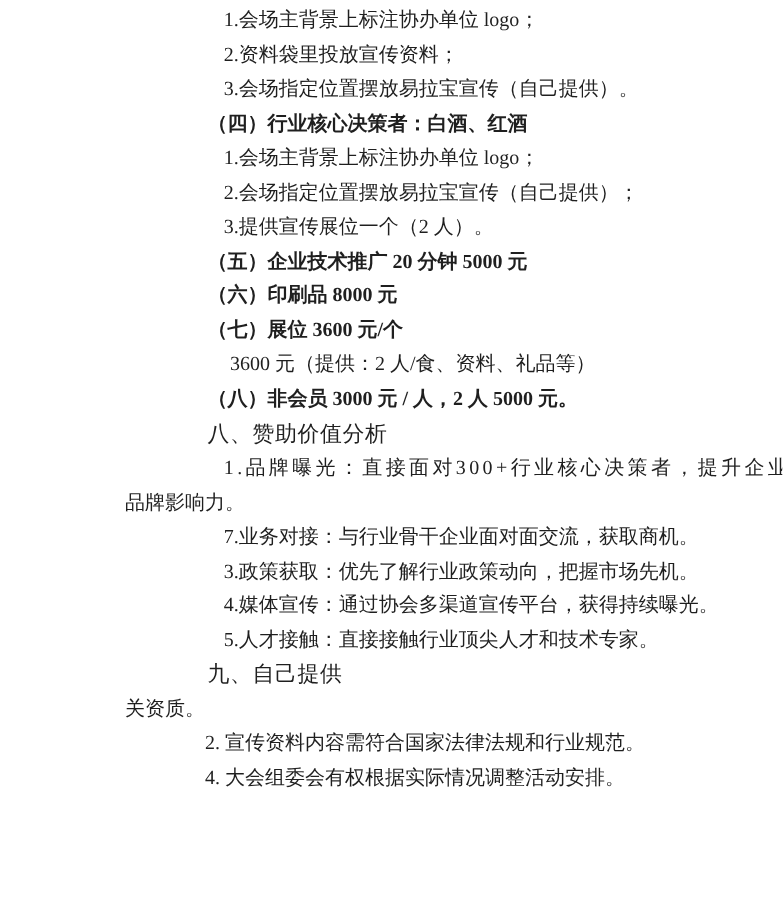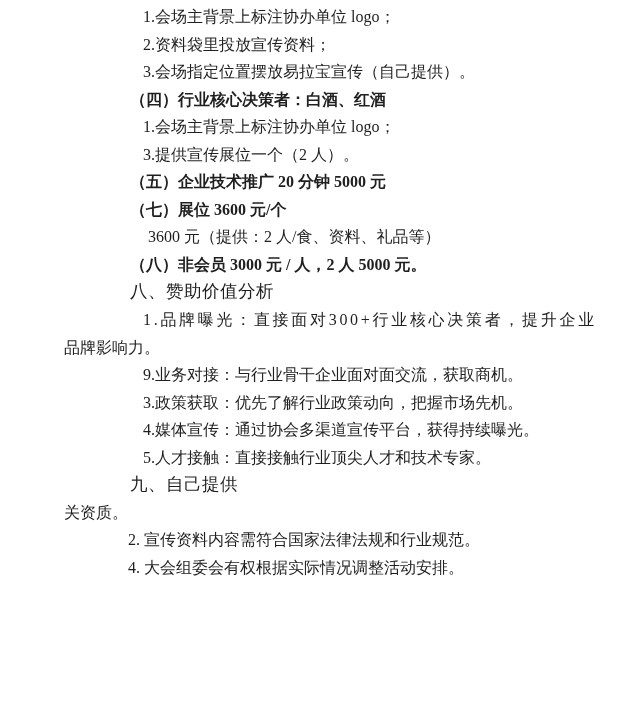--- a/index.html
+++ b/index.html
@@ -20,20 +20,21 @@
   .doc {
     position: absolute;
     left: 64px;
     top: 3px;
     width: 555px;
   }
   .line {
     height: 27.55px;
     line-height: 27.55px;
     white-space: nowrap;
+    margin-left: 36px;
   }
   
   .l-item { padding-left: 79px; }
   
   .l-head { padding-left: 66px; font-weight: 700; }
   
   .l-major {
     padding-left: 66px;
     font-weight: 400;
     font-family: "Liberation Sans", "DejaVu Sans", sans-serif;
@@ -52,29 +53,31 @@
 </head>
 <body>
 
 <div class="page">
   <div class="doc">
       <div class="line l-item">1.会场主背景上标注协办单位 logo；</div>
       <div class="line l-item">2.资料袋里投放宣传资料；</div>
       <div class="line l-item">3.会场指定位置摆放易拉宝宣传（自己提供）。</div>
       <div class="line l-head">（四）行业核心决策者：白酒、红酒</div>
       <div class="line l-item">1.会场主背景上标注协办单位 logo；</div>
+      <div class="line l-item">2.会场指定位置摆放易拉宝宣传（自己提供）；</div>
       <div class="line l-item">3.提供宣传展位一个（2 人）。</div>
       <div class="line l-head">（五）企业技术推广 20 分钟 5000 元</div>
+      <div class="line l-head">（六）印刷品 8000 元</div>
       <div class="line l-head">（七）展位 3600 元/个</div>
       <div class="line l-body2">3600 元（提供：2 人/食、资料、礼品等）</div>
       <div class="line l-head">（八）非会员 3000 元 / 人，2 人 5000 元。</div>
       <div class="line l-major">八、赞助价值分析</div>
       <div class="line l-item l-stretch">1.品牌曝光：直接面对300+行业核心决策者，提升企业</div>
       <div class="line l-cont">品牌影响力。</div>
-      <div class="line l-item">9.业务对接：与行业骨干企业面对面交流，获取商机。</div>
+      <div class="line l-item">7.业务对接：与行业骨干企业面对面交流，获取商机。</div>
       <div class="line l-item">3.政策获取：优先了解行业政策动向，把握市场先机。</div>
       <div class="line l-item">4.媒体宣传：通过协会多渠道宣传平台，获得持续曝光。</div>
       <div class="line l-item">5.人才接触：直接接触行业顶尖人才和技术专家。</div>
       <div class="line l-major">九、自己提供</div>
       <div class="line l-cont">关资质。</div>
       <div class="line l-body">2. 宣传资料内容需符合国家法律法规和行业规范。</div>
       <div class="line l-body">4. 大会组委会有权根据实际情况调整活动安排。</div>
     </div>
 </div>
 

